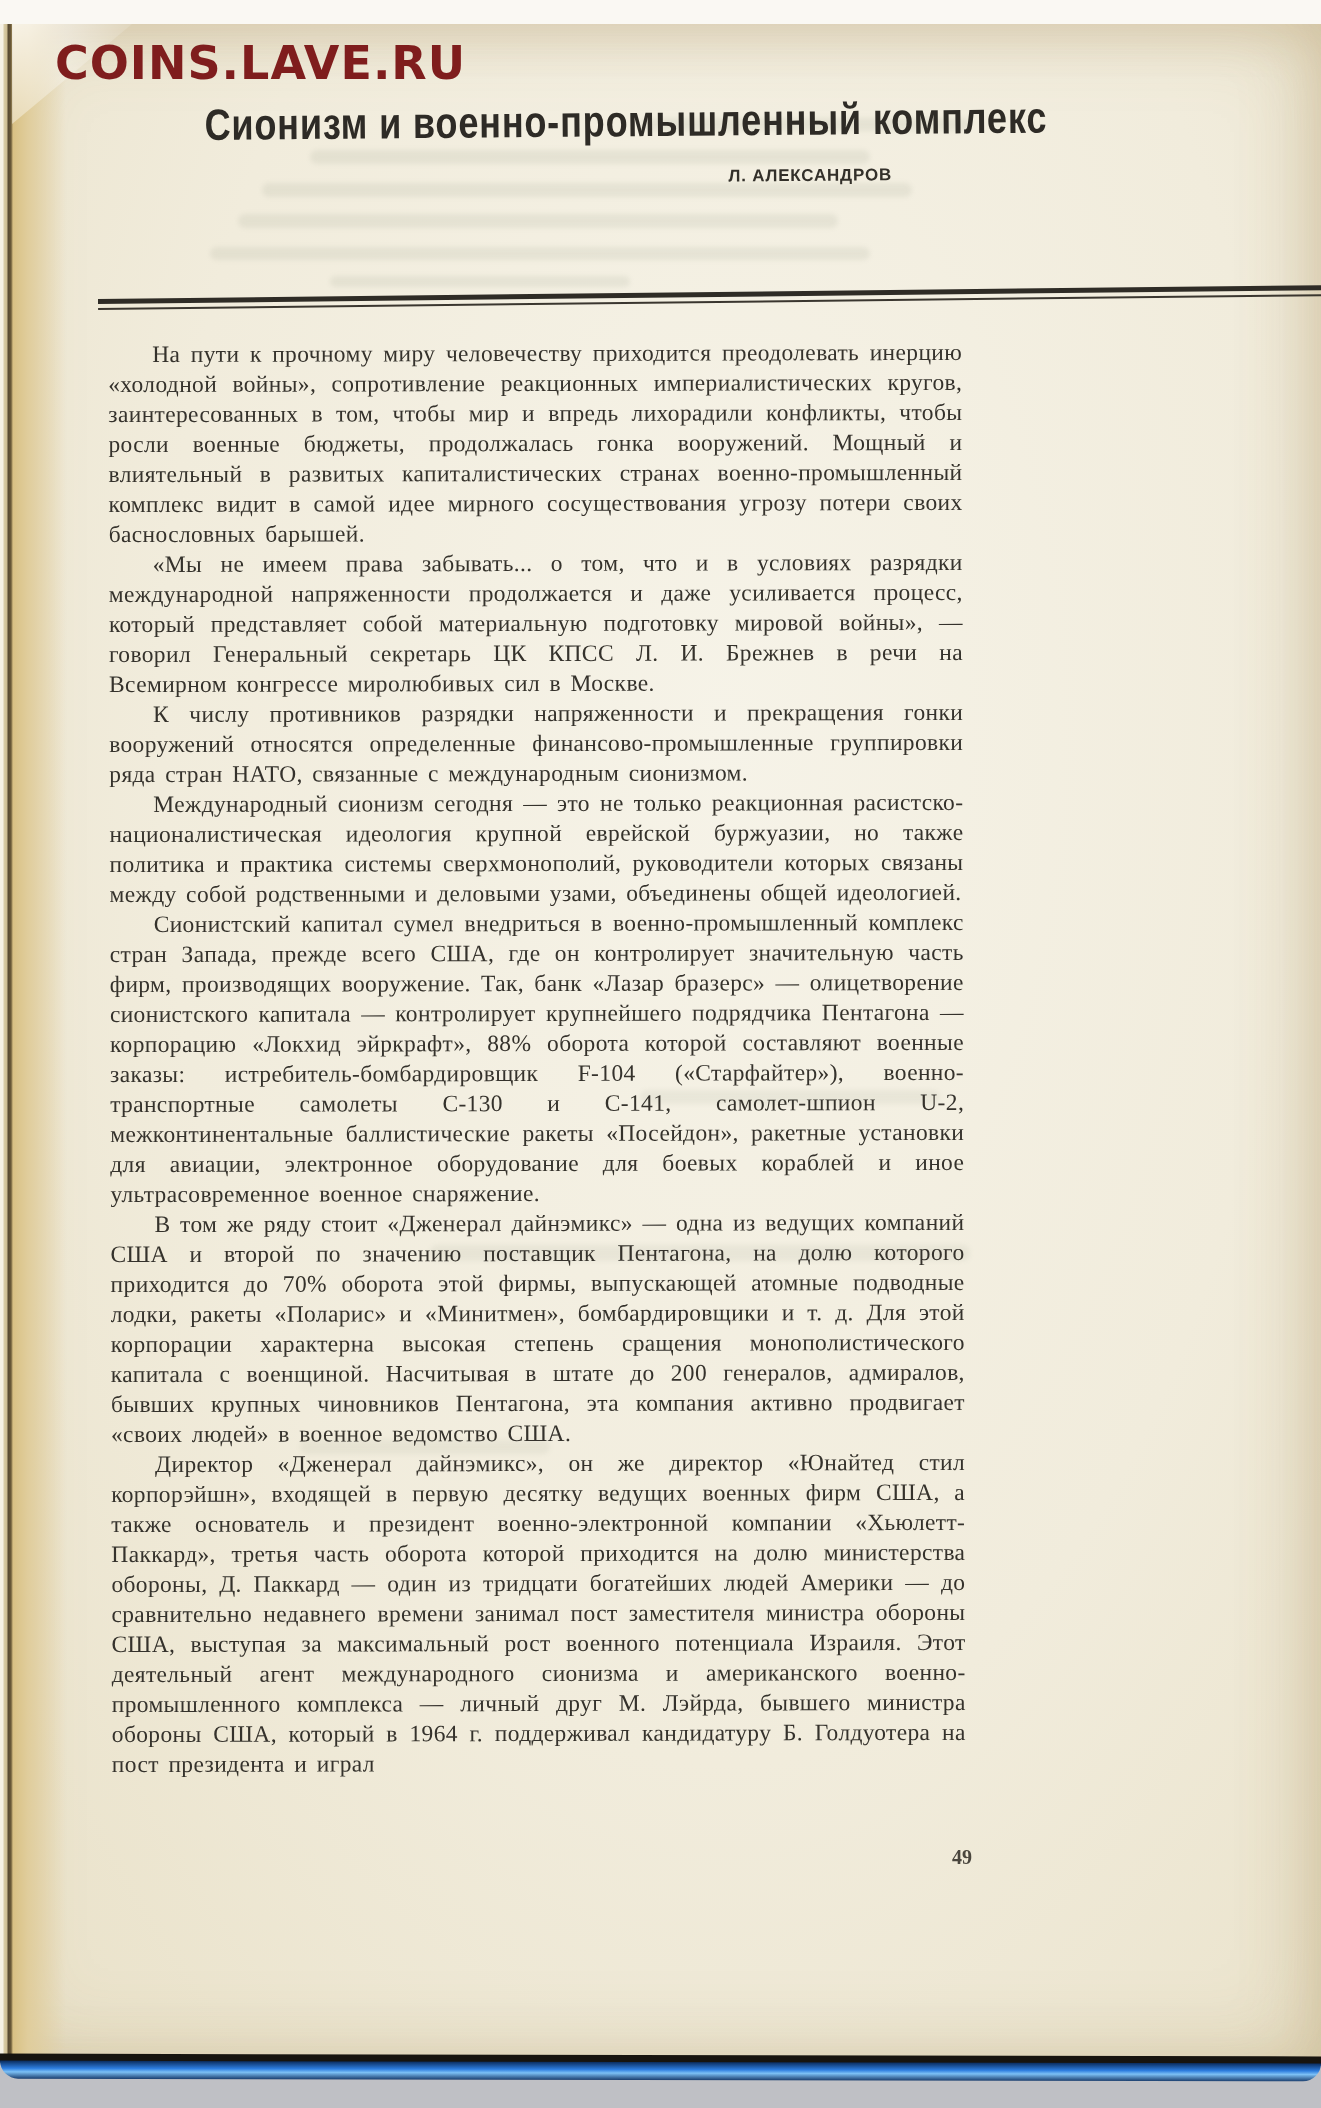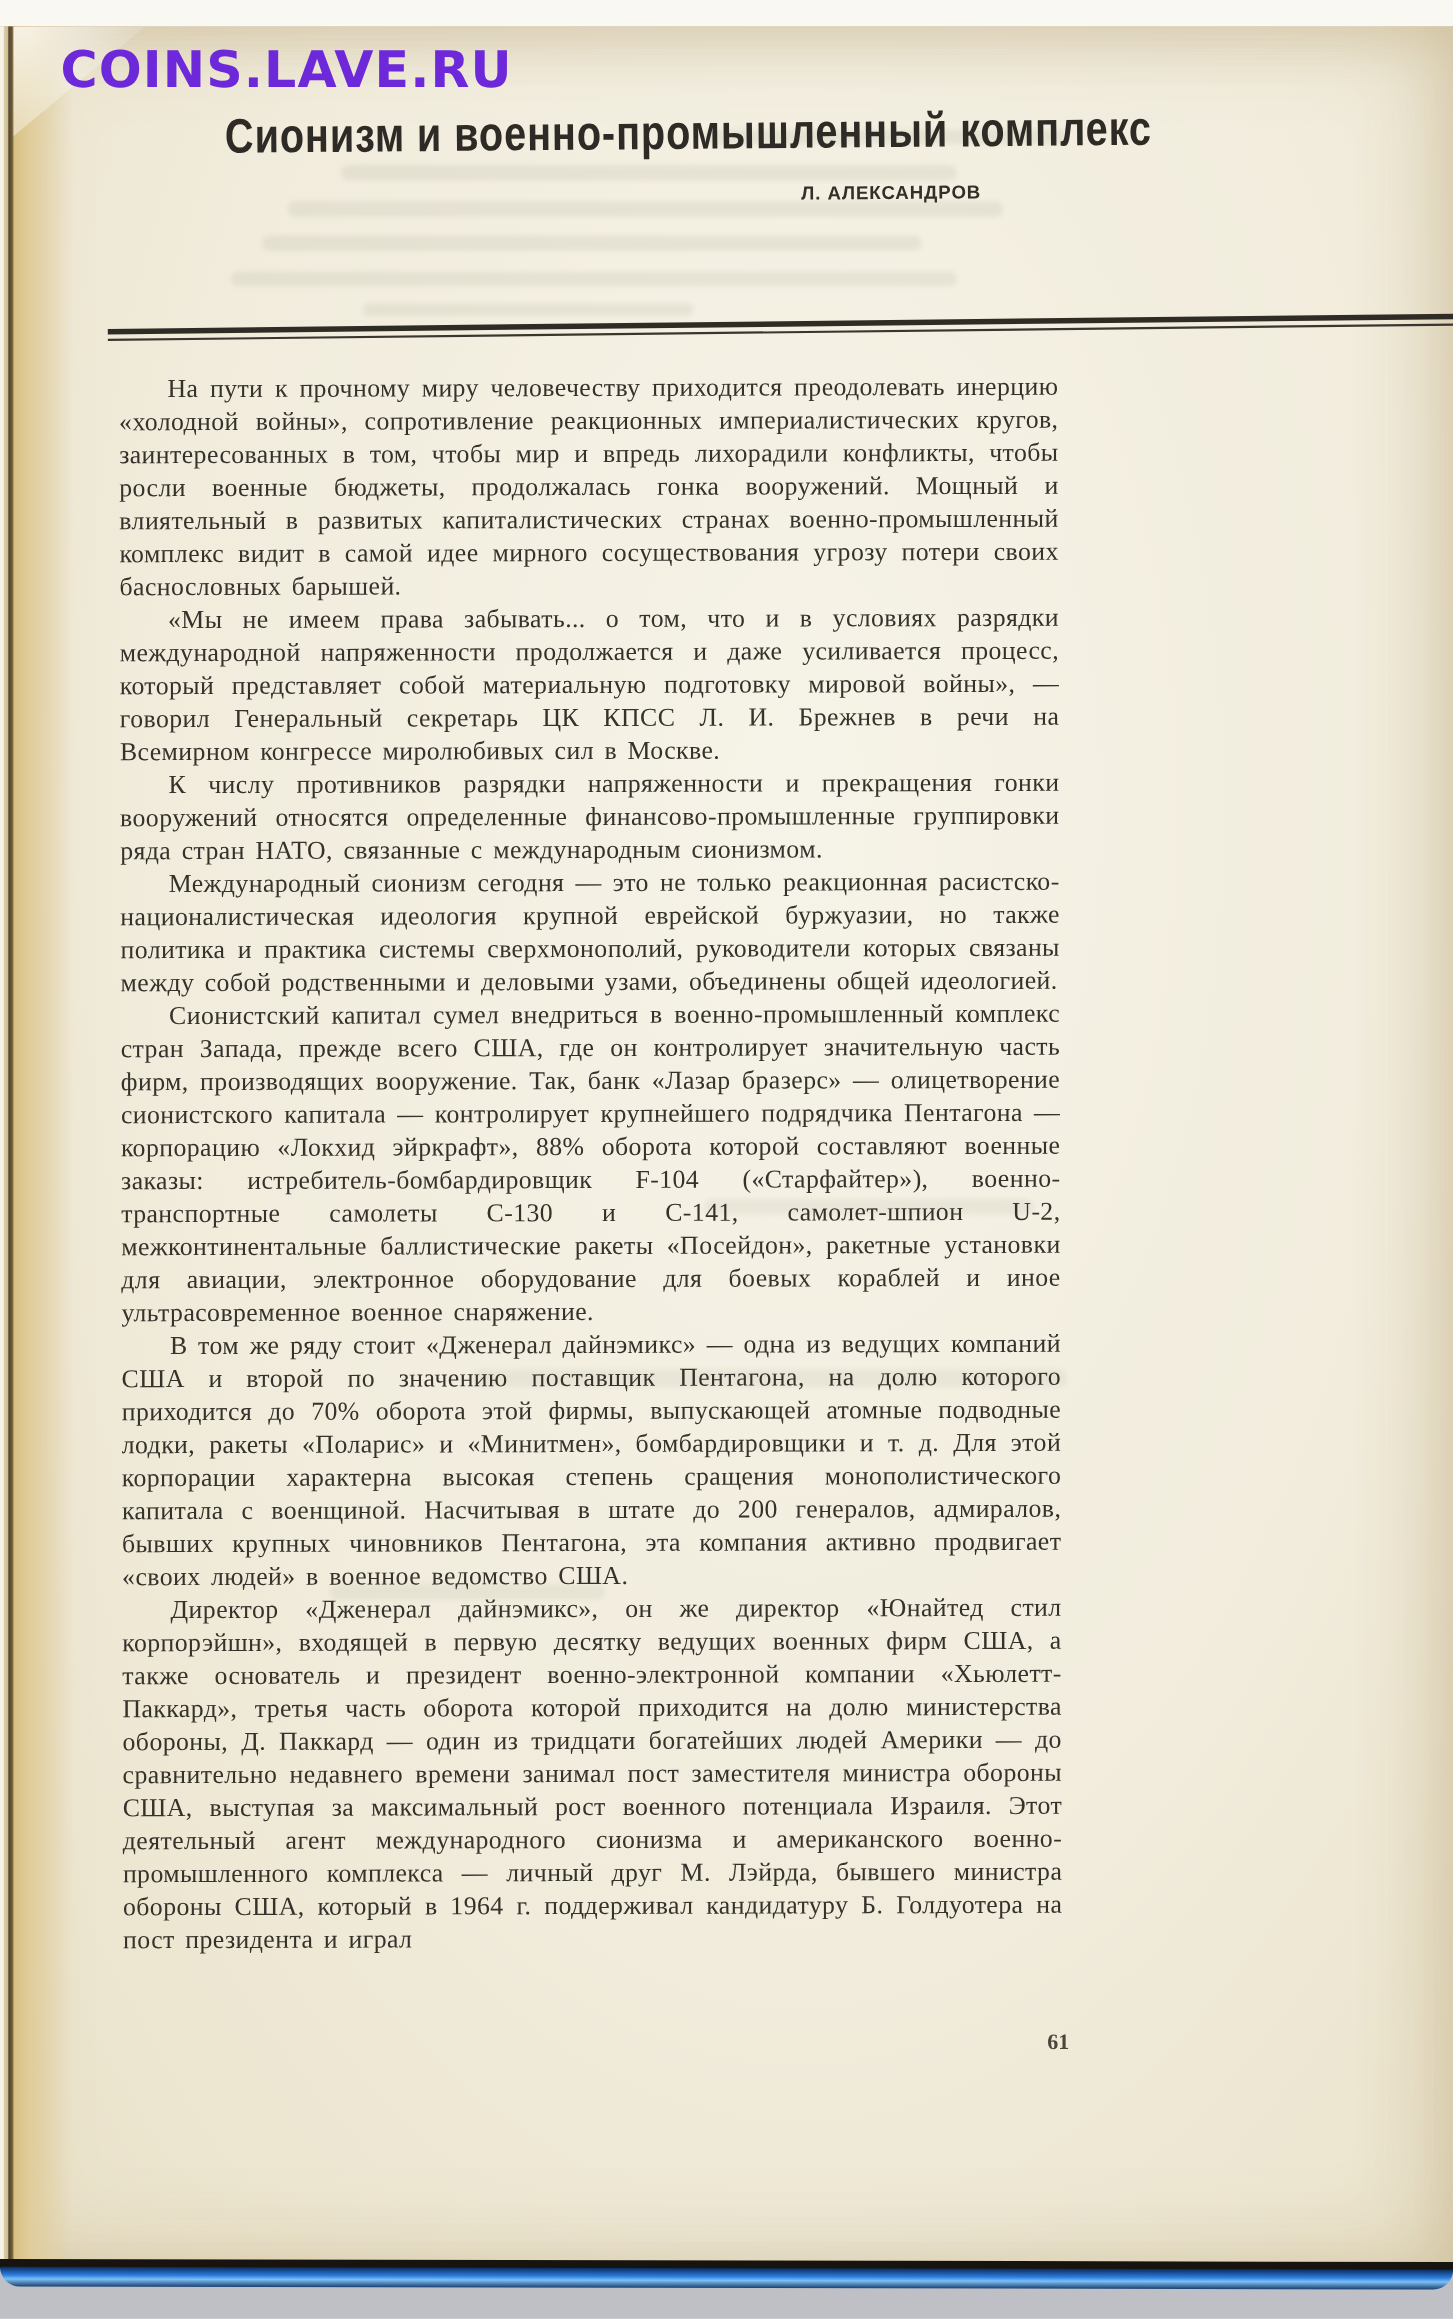--- a/index.html
+++ b/index.html
@@ -16,21 +16,21 @@
   .page-edge-left{position:absolute;left:0;top:24px;width:70px;height:2034px;
         background:linear-gradient(90deg,#f6f2e6 0px,#f6f2e6 3px,#d9cda8 4px,#cdbd92 7px,#554832 8px,#6b5a38 11px,#d9c184 13px,#e0cd9c 28px,rgba(233,223,196,0) 66px);}
 
   .fold{position:absolute;left:12px;top:24px;width:120px;height:100px;
         background:linear-gradient(125deg, rgba(255,255,255,.8), rgba(255,255,255,0) 75%);
         clip-path:polygon(0 0,100% 0,0 100%);}
 
   .ghost{position:absolute;background:#8d947f;opacity:.13;filter:blur(2.5px);border-radius:7px;}
 
   .watermark{position:absolute;left:55px;top:40px;font-family:"DejaVu Sans",sans-serif;
-        font-weight:800;font-size:46px;line-height:1;color:#6d28d9;letter-spacing:1px;}
+        font-weight:800;font-size:46px;line-height:1;color:#7f1d1d;letter-spacing:1px;}
 
   .title{position:absolute;left:112px;top:98px;width:852px;margin:0;text-align:center;
         font-family:"Liberation Sans",sans-serif;font-weight:bold;font-size:44px;line-height:1.1;
         color:#2e2b26;white-space:nowrap;transform:rotate(-0.5deg);}
   .title span{display:inline-block;transform:scaleX(0.82);letter-spacing:1px;}
 
   .author{position:absolute;left:112px;top:168px;width:780px;text-align:right;
         font-family:"Liberation Sans",sans-serif;font-weight:bold;font-size:17px;
         letter-spacing:.8px;color:#33302a;transform:rotate(-0.4deg);}
 
@@ -82,17 +82,17 @@
   <div class="body">
     <p>На пути к прочному миру человечеству приходится преодолевать инерцию «холодной войны», сопротивление реакционных империалистических кругов, заинтересованных в том, чтобы мир и впредь лихорадили конфликты, чтобы росли военные бюджеты, продолжалась гонка вооружений. Мощный и влиятельный в развитых капиталистических странах военно-промышленный комплекс видит в самой идее мирного сосуществования угрозу потери своих баснословных барышей.</p>
     <p>«Мы не имеем права забывать... о том, что и в условиях разрядки международной напряженности продолжается и даже усиливается процесс, который представляет собой материальную подготовку мировой войны», — говорил Генеральный секретарь ЦК КПСС Л. И. Брежнев в речи на Всемирном конгрессе миролюбивых сил в Москве.</p>
     <p>К числу противников разрядки напряженности и прекращения гонки вооружений относятся определенные финансово-промышленные группировки ряда стран НАТО, связанные с международным сионизмом.</p>
     <p>Международный сионизм сегодня — это не только реакционная расистско-националистическая идеология крупной еврейской буржуазии, но также политика и практика системы сверхмонополий, руководители которых связаны между собой родственными и деловыми узами, объединены общей идеологией.</p>
     <p>Сионистский капитал сумел внедриться в военно-промышленный комплекс стран Запада, прежде всего США, где он контролирует значительную часть фирм, производящих вооружение. Так, банк «Лазар бразерс» — олицетворение сионистского капитала — контролирует крупнейшего подрядчика Пентагона — корпорацию «Локхид эйркрафт», 88% оборота которой составляют военные заказы: истребитель-бомбардировщик F-104 («Старфайтер»), военно-транспортные самолеты C-130 и C-141, самолет-шпион U-2, межконтинентальные баллистические ракеты «Посейдон», ракетные установки для авиации, электронное оборудование для боевых кораблей и иное ультрасовременное военное снаряжение.</p>
     <p>В том же ряду стоит «Дженерал дайнэмикс» — одна из ведущих компаний США и второй по значению поставщик Пентагона, на долю которого приходится до 70% оборота этой фирмы, выпускающей атомные подводные лодки, ракеты «Поларис» и «Минитмен», бомбардировщики и т. д. Для этой корпорации характерна высокая степень сращения монополистического капитала с военщиной. Насчитывая в штате до 200 генералов, адмиралов, бывших крупных чиновников Пентагона, эта компания активно продвигает «своих людей» в военное ведомство США.</p>
     <p>Директор «Дженерал дайнэмикс», он же директор «Юнайтед стил корпорэйшн», входящей в первую десятку ведущих военных фирм США, а также основатель и президент военно-электронной компании «Хьюлетт-Паккард», третья часть оборота которой приходится на долю министерства обороны, Д. Паккард — один из тридцати богатейших людей Америки — до сравнительно недавнего времени занимал пост заместителя министра обороны США, выступая за максимальный рост военного потенциала Израиля. Этот деятельный агент международного сионизма и американского военно-промышленного комплекса — личный друг М. Лэйрда, бывшего министра обороны США, который в 1964 г. поддерживал кандидатуру Б. Голдуотера на пост президента и играл</p>
   </div>
 
-  <div class="pageno">61</div>
+  <div class="pageno">49</div>
 
   <div class="bottom-dark"></div>
   <div class="bottom-blue"></div>
 </div>
 
 </body></html>

